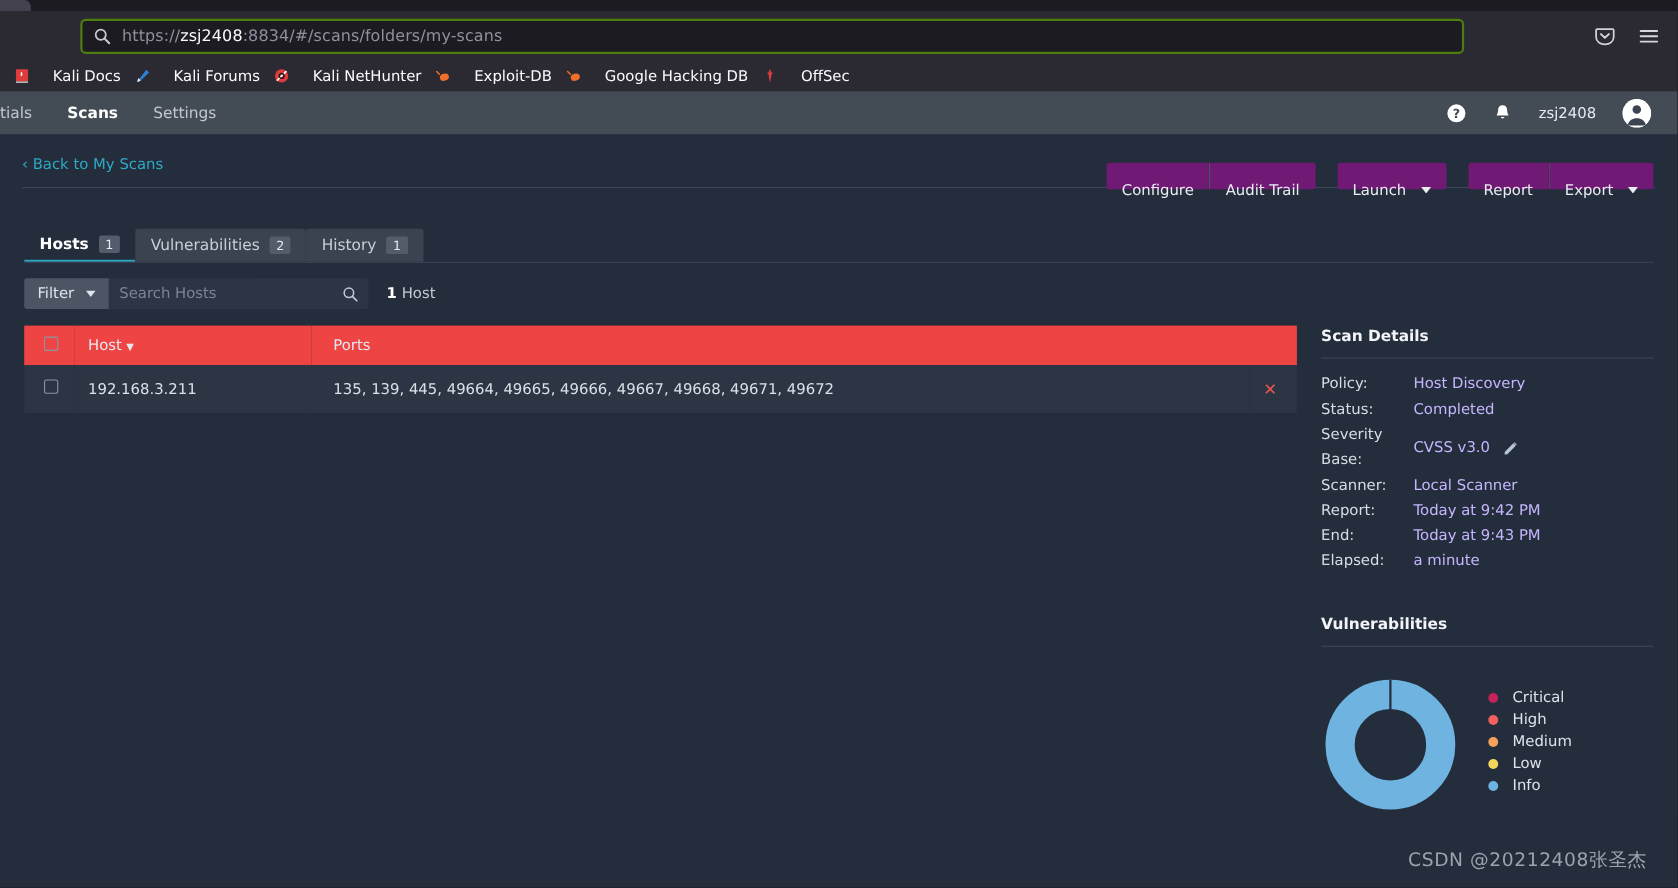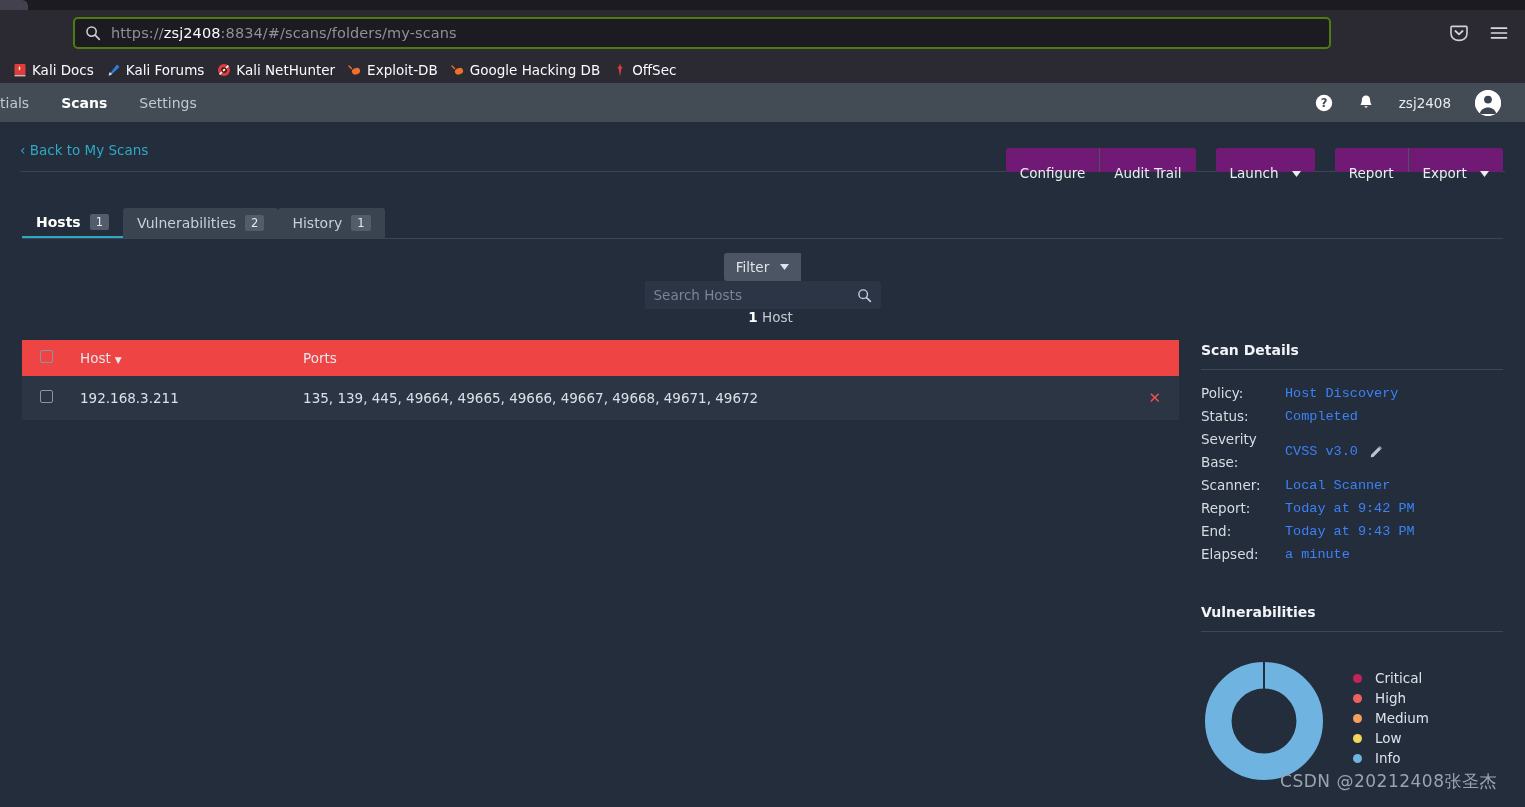--- a/index.html
+++ b/index.html
@@ -34,21 +34,21 @@
   }
   #url-text .host { color: #fbfbfe; }
   #toolbar-right { margin-left: auto; display: flex; align-items: center; gap: 20px; padding-right: 4px; }
   .tb-icon { width: 20px; height: 20px; opacity: .92; }
 
   #bookmarks-bar {
     height: 27px; background: #2b2a33; display: flex; align-items: center;
     padding: 0 8px; gap: 0px;
   }
   .bookmark {
-    display: flex; align-items: center; gap: 5px; padding: 2px 8px 2px 5px;
+    display: flex; align-items: flex-start; gap: 21px; padding: 2px 8px 2px 5px;
     font-size: 13.5px; color: #fbfbfe; white-space: nowrap; border-radius: 3px;
   }
   .bk-ico { width: 14px; height: 14px; flex: 0 0 14px; display:block; }
 
   
   #app { width: 1525px; background: #242d3c; }
   #app-nav {
     height: 39px; background: #434b54; display: flex; align-items: center;
     padding: 0 16px; color: #d9dde2;
   }
@@ -90,21 +90,21 @@
     background: #3a4350; border-radius: 3px 3px 0 0;
   }
   .tab.active { background: #242d3c; color: #ffffff; font-weight: bold; border-bottom: 2px solid #2fa8c4; }
   .tab .count {
     background: #525c6a; color: #e5e9ee; font-size: 11.5px; font-weight: normal;
     border-radius: 2px; padding: 1px 6px; line-height: 14px;
   }
   .tab.active .count { background: #525c6a; }
   #tabs-underline { height: 1px; background: #3a4454; }
 
-  #filter-row { display: flex; align-items: center; padding: 14px 22px 0 22px; flex-direction: column; }
+  #filter-row { display: flex; align-items: center; padding: 14px 22px 0 22px; }
   #filter-btn {
     background: #4b5563; color: #dfe4ea; font-size: 13.5px; height: 28px;
     display: flex; align-items: center; gap: 11px; padding: 0 12px;
     border-radius: 3px 0 0 3px; cursor: pointer;
   }
   #search-wrap {
     background: #2c3545; height: 28px; width: 236px; display: flex; align-items: center;
     border-radius: 0 3px 3px 0; padding: 0 9px;
   }
   #search-input {
@@ -136,21 +136,21 @@
     display: inline-block; background: transparent; cursor: pointer;
   }
   .sort-caret { font-size: 9px; margin-left: 4px; color: #e4e8ee; }
   .del-x { color: #ef5350; font-size: 15px; font-weight: bold; cursor: pointer; }
 
   #side-panel { flex: 1 1 auto; padding-top: 2px; }
   .panel-title { font-size: 14px; font-weight: bold; color: #f2f4f7; }
   .panel-rule { height: 1px; background: #3e4757; margin: 11px 0 12px 0; }
   .detail-row { display: flex; font-size: 13.5px; line-height: 23px; color: #d7dce4; }
   .detail-label { width: 84px; flex: 0 0 84px; color: #d7dce4; }
-  .detail-value { color: #3b82f6; display: flex; align-items: center; gap: 12px; font-family: Liberation Mono, monospace; }
+  .detail-value { color: #c4b5fd; display: flex; align-items: center; gap: 12px; }
   .pencil { width: 13px; height: 13px; }
 
   #vuln-section { margin-top: 38px; }
   #donut-area { display: flex; align-items: flex-start; padding-top: 14px; }
   #donut { width: 126px; height: 126px; flex: 0 0 126px; }
   #legend { margin-left: 26px; padding-top: 10px; }
   .legend-item { display: flex; align-items: center; gap: 13px; height: 20px; font-size: 13.5px; color: #dde2ea; }
   .dot { width: 9px; height: 9px; border-radius: 50%; flex: 0 0 9px; }
 
   #watermark {

